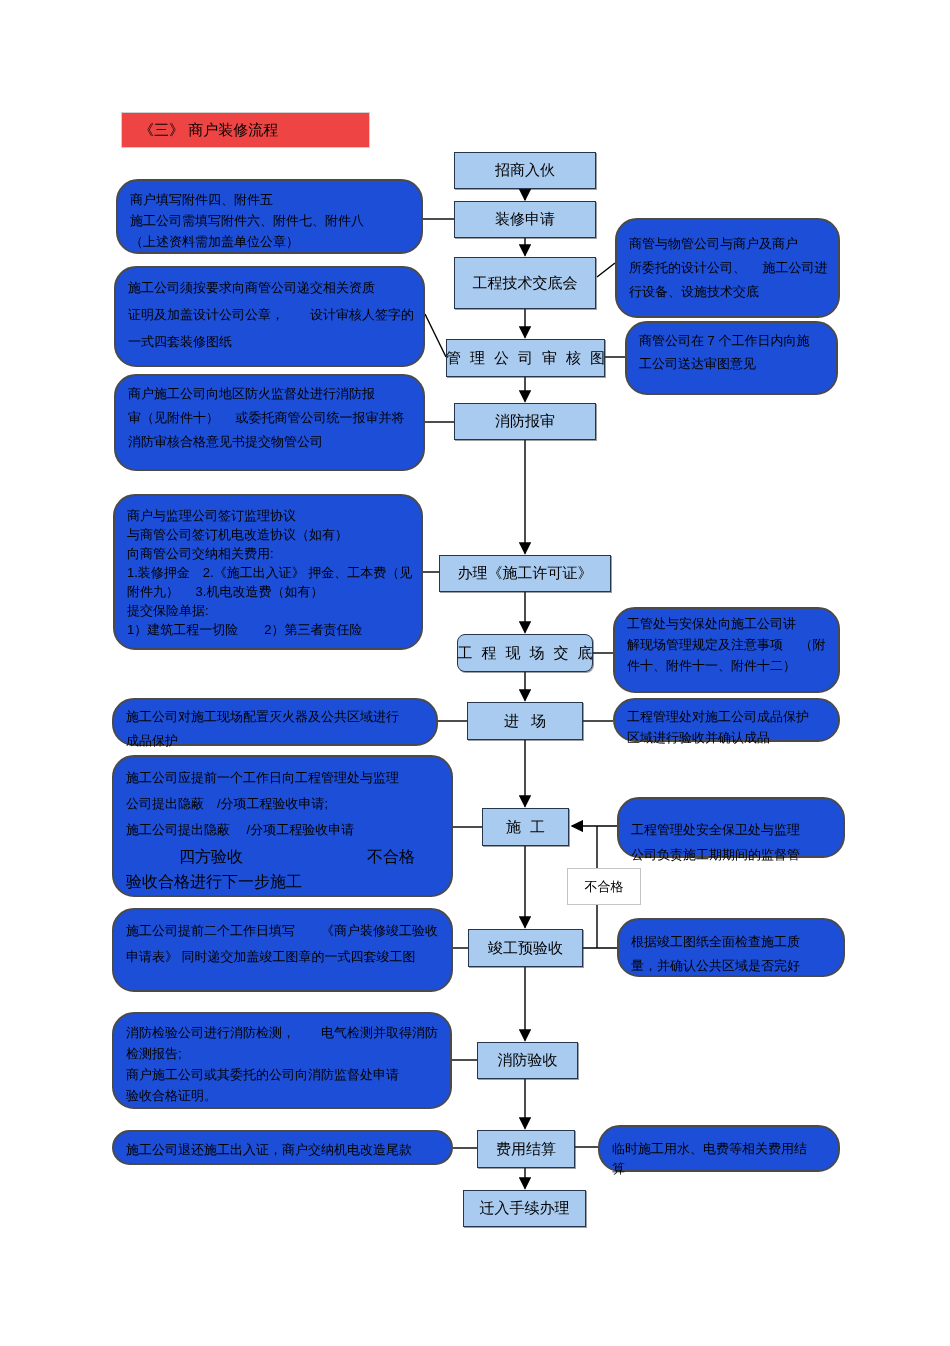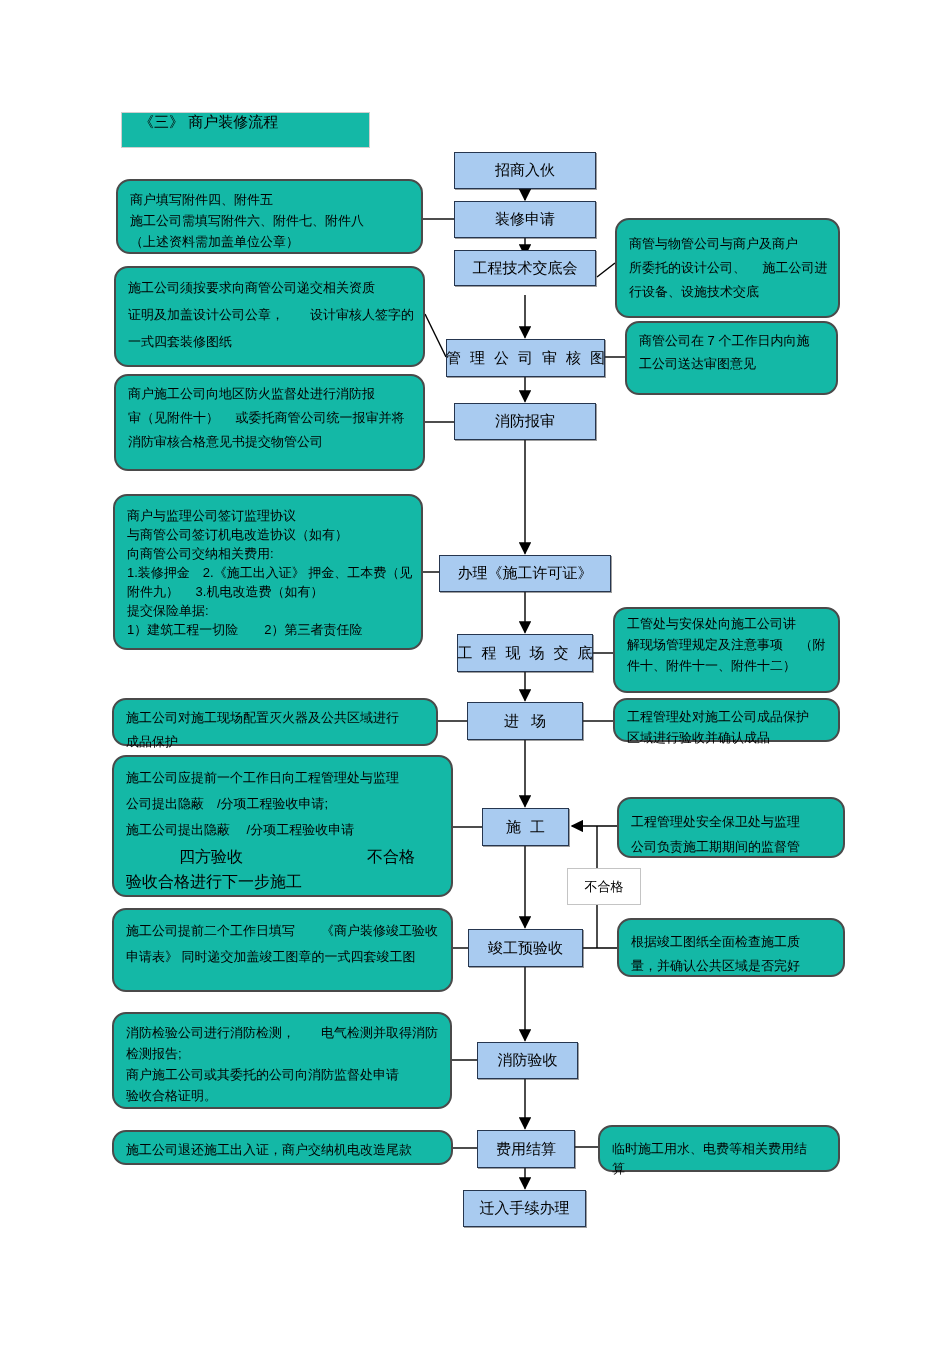--- a/index.html
+++ b/index.html
@@ -1,27 +1,27 @@
 <!DOCTYPE html>
 <html><head>
 <meta charset="utf-8">
 <style>
   html,body{margin:0;padding:0;background:#fff;}
   .page{position:relative;width:950px;height:1346px;background:#ffffff;
         font-family:"Liberation Sans","DejaVu Sans",sans-serif;color:#000;overflow:hidden;}
   .connectors{position:absolute;left:0;top:0;z-index:1;}
-  .titlebox{position:absolute;z-index:2;border:1px solid #cfcfcf;background:#14b8a6;
-            font-size:15px;display:flex;padding-left:17px;box-sizing:border-box;}
+  .titlebox{position:absolute;z-index:2;border:1px solid #cfcfcf;background:#ef4444;
+            font-size:15px;display:flex;align-items:center;padding-left:17px;box-sizing:border-box;}
   .proc{position:absolute;z-index:2;background:#A9CBF0;border:1.5px solid #26364f;
         box-shadow:1px 1px 0 rgba(40,40,40,.45);
         display:flex;align-items:center;justify-content:center;
         font-size:15px;box-sizing:border-box;white-space:nowrap;}
   .sp9{letter-spacing:9px;padding-left:9px;}
   .sp12{letter-spacing:12px;padding-left:12px;}
-  .note{position:absolute;z-index:2;background:#14b8a6;border:2px solid #4a4a4a;border-radius:14px;
+  .note{position:absolute;z-index:2;background:#1d4ed8;border:2px solid #4a4a4a;border-radius:22px;
         box-sizing:border-box;font-size:13px;padding:8px 12px;}
   .note-line{line-height:var(--lh,22px);white-space:nowrap;}
   .l6-abs{position:absolute;white-space:nowrap;font-size:16px;}
   .failbox{position:absolute;z-index:3;background:#fff;border:1px solid #c4c4c4;
            display:flex;align-items:center;justify-content:center;font-size:13px;box-sizing:border-box;}
 </style>
 </head>
 <body>
 
 <div class="page">
@@ -74,33 +74,33 @@
   <div class="titlebox" style="left:121px;top:112px;width:249px;height:36px;">
     <span>《三》 商户装修流程</span>
   </div>
 
   <div class="proc" style="left:454px;top:152px;width:142px;height:37px;">
     <span>招商入伙</span>
     </div>
   <div class="proc" style="left:454px;top:201px;width:142px;height:37px;">
     <span>装修申请</span>
     </div>
-  <div class="proc" style="left:454px;top:250px;width:142px;height:36px;">
+  <div class="proc" style="left:454px;top:257px;width:142px;height:52px;">
     <span>工程技术交底会</span>
     </div>
   <div class="proc" style="left:446px;top:339px;width:159px;height:38px;">
     <span class="sp9">管理公司审核图</span>
     </div>
   <div class="proc" style="left:454px;top:403px;width:142px;height:37px;">
     <span>消防报审</span>
     </div>
   <div class="proc" style="left:439px;top:555px;width:172px;height:37px;">
     <span>办理《施工许可证》</span>
     </div>
-  <div class="proc" style="left:457px;top:634px;width:136px;height:38px;">
+  <div class="proc" style="left:457px;top:634px;width:136px;height:38px;border-radius:8px;">
     <span class="sp9">工程现场交底</span>
     </div>
   <div class="proc" style="left:467px;top:702px;width:116px;height:38px;">
     <span class="sp12">进场</span>
     </div>
   <div class="proc" style="left:482px;top:808px;width:87px;height:38px;">
     <span class="sp9">施工</span>
     </div>
   <div class="proc" style="left:468px;top:929px;width:115px;height:38px;">
     <span>竣工预验收</span>
@@ -132,21 +132,21 @@
     </div>
   <div class="note" style="left:113px;top:494px;width:310px;height:156px;--lh:19px;padding-top:10px;">
       <div class="note-line">商户与监理公司签订监理协议</div>
       <div class="note-line">与商管公司签订机电改造协议（如有）</div>
       <div class="note-line">向商管公司交纳相关费用:</div>
       <div class="note-line">1.装修押金　2.《施工出入证》 押金、工本费（见</div>
       <div class="note-line">附件九）　 3.机电改造费（如有）</div>
       <div class="note-line">提交保险单据:</div>
       <div class="note-line">1）建筑工程一切险　　2）第三者责任险</div>
     </div>
-  <div class="note" style="left:112px;top:698px;width:326px;height:48px;--lh:24px;padding-top:6px;">
+  <div class="note" style="left:112px;top:698px;width:326px;height:48px;--lh:24px;padding-top:6px;font-family:Liberation Mono, monospace;">
       <div class="note-line">施工公司对施工现场配置灭火器及公共区域进行</div>
       <div class="note-line">成品保护</div>
     </div>
   <div class="note" style="left:112px;top:755px;width:341px;height:142px;--lh:26px;">
     <div>
         <div class="note-line">施工公司应提前一个工作日向工程管理处与监理</div>
         <div class="note-line">公司提出隐蔽　/分项工程验收申请;</div>
         <div class="note-line">施工公司提出隐蔽　 /分项工程验收申请</div>
       </div>
     <span class="l6-abs" style="left:65px;top:90px;">四方验收</span>
@@ -178,21 +178,21 @@
     </div>
   <div class="note" style="left:613px;top:607px;width:227px;height:86px;--lh:21px;padding-top:4px;">
       <div class="note-line">工管处与安保处向施工公司讲</div>
       <div class="note-line">解现场管理规定及注意事项　 （附</div>
       <div class="note-line">件十、附件十一、附件十二）</div>
     </div>
   <div class="note" style="left:613px;top:698px;width:227px;height:44px;--lh:21px;padding-top:6px;">
       <div class="note-line">工程管理处对施工公司成品保护</div>
       <div class="note-line">区域进行验收并确认成品</div>
     </div>
-  <div class="note" style="left:617px;top:797px;width:228px;height:61px;--lh:25px;padding-top:10px;">
+  <div class="note" style="left:617px;top:797px;width:228px;height:61px;--lh:25px;padding-top:18px;">
       <div class="note-line">工程管理处安全保卫处与监理</div>
       <div class="note-line">公司负责施工期期间的监督管</div>
     </div>
   <div class="note" style="left:617px;top:918px;width:228px;height:59px;--lh:24px;padding-top:10px;">
       <div class="note-line">根据竣工图纸全面检查施工质</div>
       <div class="note-line">量，并确认公共区域是否完好</div>
     </div>
   <div class="note" style="left:598px;top:1125px;width:242px;height:47px;--lh:20px;padding-top:12px;">
       <div class="note-line">临时施工用水、电费等相关费用结</div>
       <div class="note-line">算</div>

